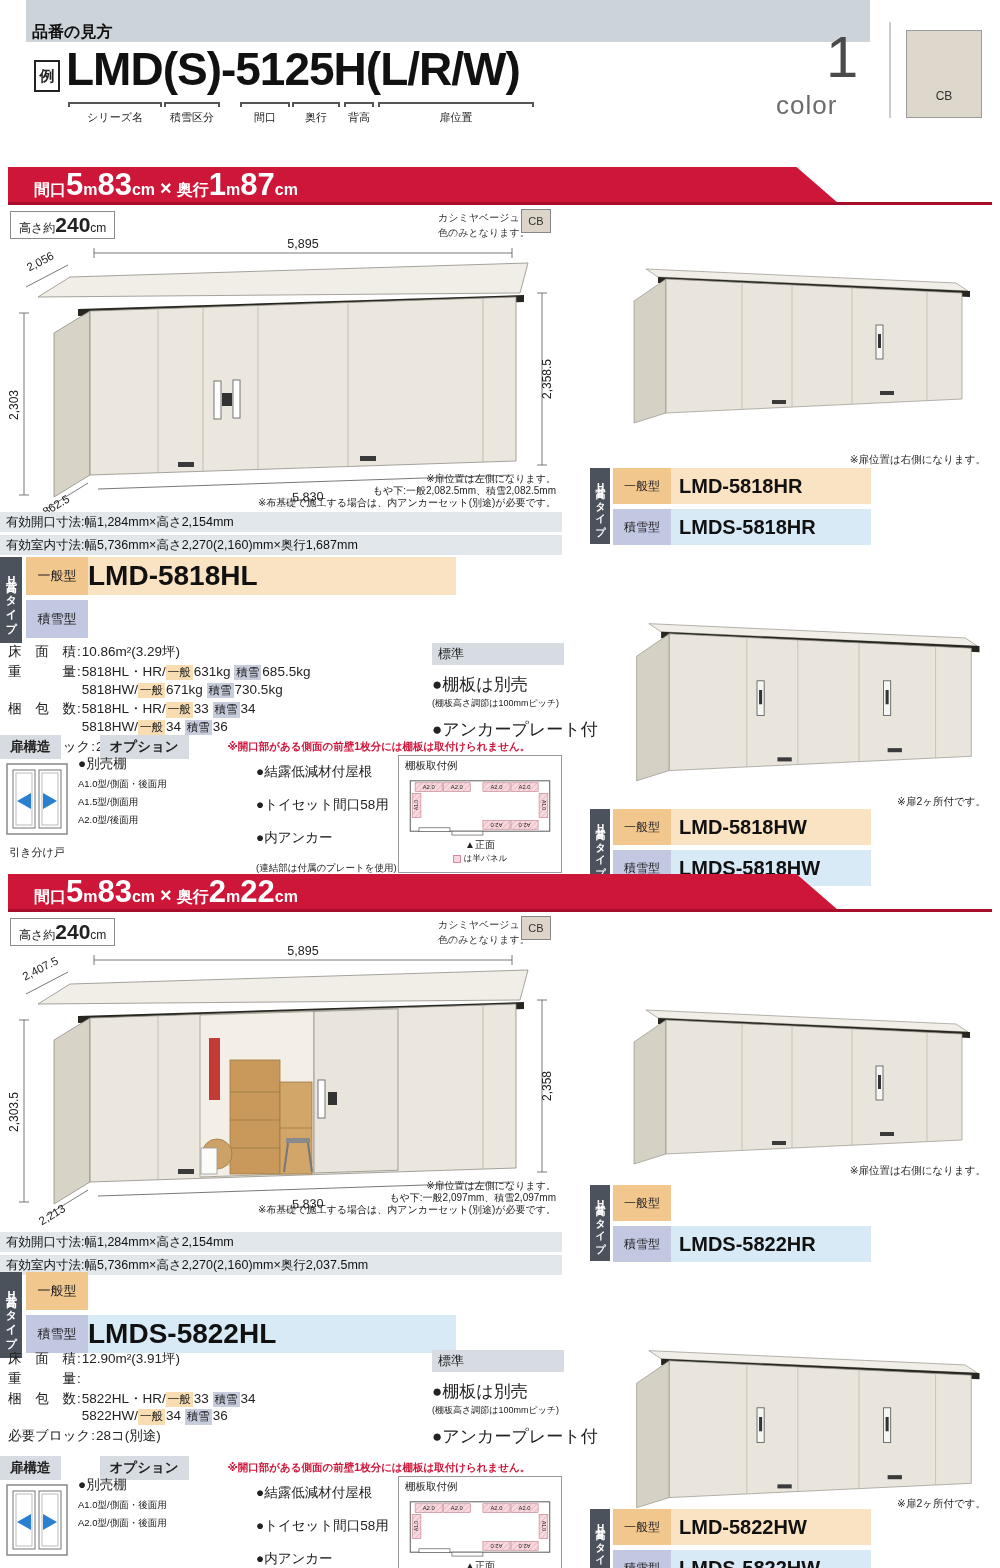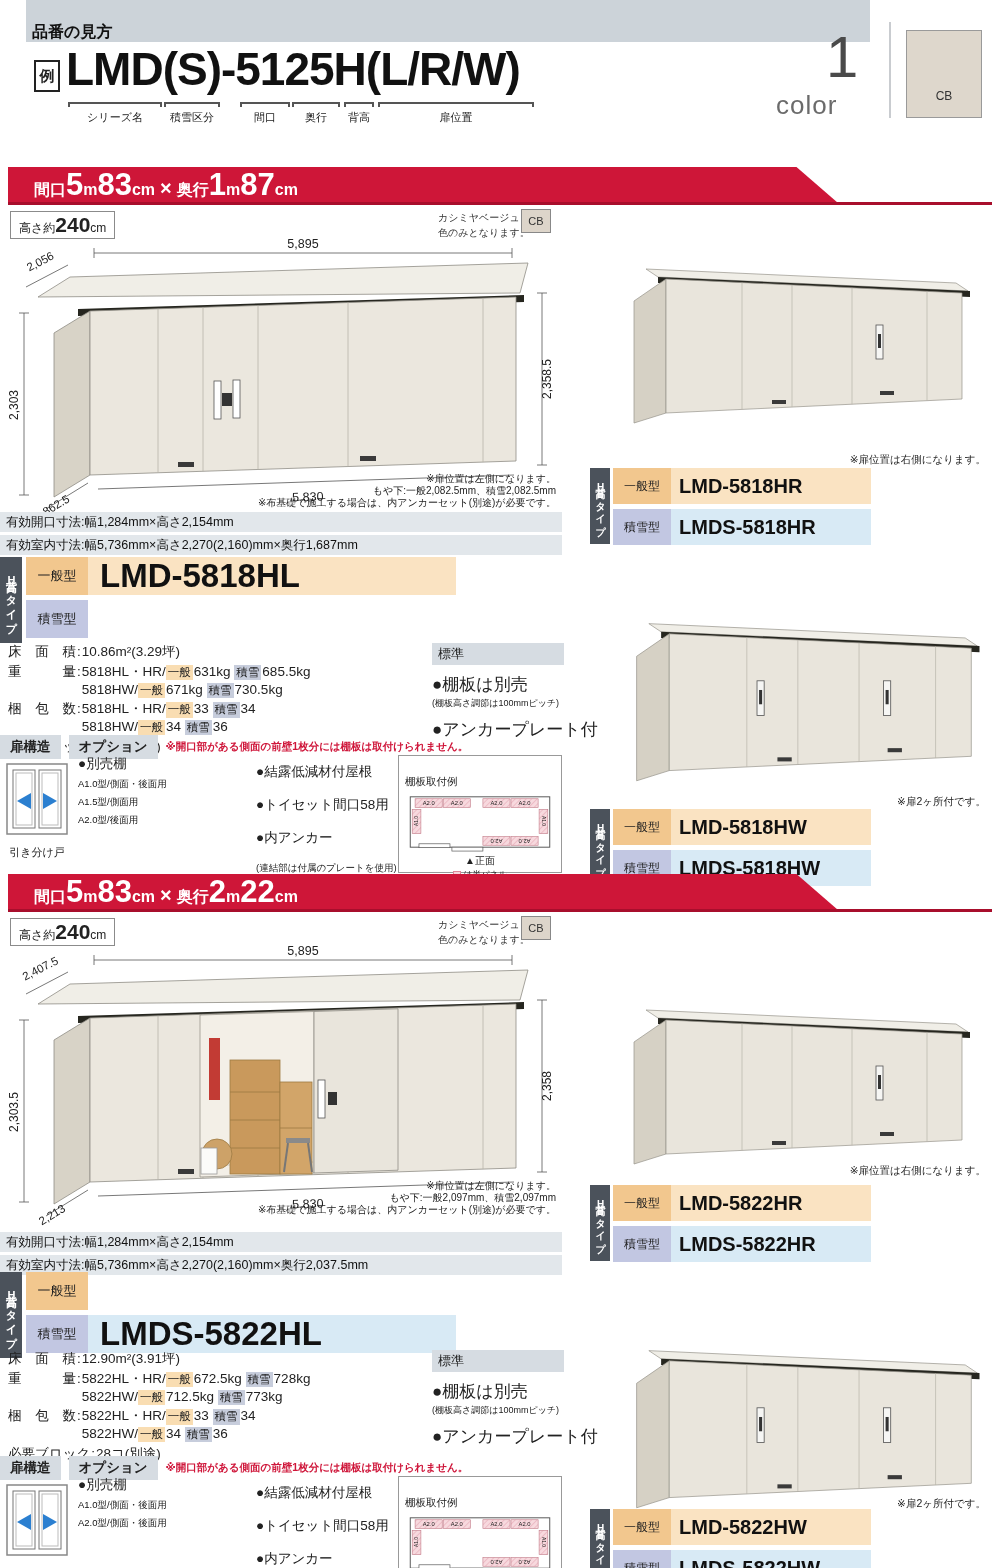--- a/index.html
+++ b/index.html
@@ -51,21 +51,21 @@
   #sec-1 .dimrow1{top:360px;} #sec-1 .dimrow2{top:383px;}
 
   .mtab{width:22px;background:#4b525b;color:#fff;writing-mode:vertical-rl;text-orientation:upright;
         font-size:11px;font-weight:bold;display:flex;align-items:center;justify-content:center;letter-spacing:1px;}
   .tabL{left:0;top:392px;height:86px;}
   .rowsL{left:26px;top:392px;}
   #sec-1 .tabL,#sec-1 .rowsL{top:400px;}
   .model-rows{display:flex;flex-direction:column;gap:5px;}
   .model-row{display:flex;height:38px;}
   .model-type{width:62px;display:flex;align-items:center;justify-content:center;font-size:13px;color:#222;}
-  .model-code{width:368px;font-size:33px;font-weight:bold;color:#111;display:flex;align-items:center;padding-left:12px;white-space:nowrap;}
+  .model-code{width:368px;font-size:28px;font-weight:bold;color:#111;display:flex;align-items:center;padding-left:0;white-space:nowrap;}
   .general .model-type{background:#f2c78e;} .general .model-code{background:#fae3c2;}
   .snow .model-type{background:#c2c7e2;} .snow .model-code{background:#d8eaf5;}
   .small .model-row{height:36px;}
   .small .model-type{width:58px;font-size:12px;}
   .small .model-code{width:200px;font-size:20px;padding-left:8px;}
 
   .specs{left:8px;top:478px;width:420px;font-size:13.5px;line-height:1.32;}
   .spec-row{display:flex;margin-bottom:2px;}
   .spec-label{min-width:68px;text-align:justify;text-align-last:justify;white-space:pre;}
   .spec-colon{padding:0 1px;}
@@ -73,33 +73,33 @@
   .chip{display:inline-block;font-size:11.5px;padding:0 2px;margin-right:1px;}
   .chip-o{background:#f9ddb2;} .chip-b{background:#c7cddc;}
 
   .standard{left:432px;top:478px;width:132px;}
   .std-title{background:#d6dce2;padding:2px 6px;font-size:13px;color:#222;}
   .std-main{font-size:17px;margin-top:8px;white-space:nowrap;}
   .std-sub{font-size:9px;color:#222;margin-top:1px;white-space:nowrap;}
 
   .opt-block{left:0;top:570px;width:572px;height:142px;}
   #sec-1 .opt-block{top:584px;}
-  .opt-block > *{position:absolute;}
+  .opt-block > *{position:absolute;gap:31px;}
   .opt-head{left:0;top:0;display:flex;align-items:center;white-space:nowrap;}
   .head-chip{background:#d6dce2;padding:3px 10px;font-size:13.5px;font-weight:bold;margin-right:8px;}
   .opt-note{color:#cf163a;font-size:10.5px;font-weight:bold;}
   .door-fig{left:6px;top:28px;width:62px;text-align:center;}
   .door-cap{font-size:11px;margin-top:4px;white-space:nowrap;}
   .opt-col1{left:78px;top:20px;width:160px;}
   .opt-col2{left:256px;top:28px;width:145px;}
   .opt-item-main{font-size:13.5px;white-space:nowrap;}
   .opt-col2 .opt-item-main{margin-bottom:15px;}
   .opt-sub{font-size:9.5px;margin-top:5px;color:#111;white-space:nowrap;}
   .opt-foot{font-size:9.5px;margin-top:2px;white-space:nowrap;}
-  .shelf-box{left:398px;top:20px;width:164px;height:118px;border:1px solid #999;background:#fff;padding:19px 6px;}
+  .shelf-box{left:398px;top:20px;width:164px;height:118px;border:1px solid #999;background:#fff;padding:3px 6px;}
   .shelf-title{font-size:10.5px;}
   .shelf-svg{width:150px;height:62px;display:block;margin-top:2px;}
   .shelf-cap{text-align:center;font-size:10px;margin-top:1px;}
   .shelf-legend{display:flex;align-items:center;justify-content:center;gap:3px;font-size:8.5px;margin-top:1px;}
   .pinksq{width:8px;height:8px;background:#f6d6dc;border:1px solid #dd8899;display:inline-block;}
 
   .photo{display:block;}
   .ph1{left:622px;top:72px;width:356px;height:196px;}
   #sec-1 .ph1{top:106px;}
   .unit-note{font-size:10.5px;color:#222;white-space:nowrap;}
@@ -529,24 +529,20 @@
           <div class="spec-row">
             <span class="spec-label">床 面 積</span>
             <span class="spec-colon">:</span>
             <span class="spec-lines">
               <span class="spec-line"><span>12.90m²(3.91坪)</span></span>
             </span>
           </div>
           <div class="spec-row">
             <span class="spec-label">重   量</span>
             <span class="spec-colon">:</span>
-            <span class="spec-lines">
-              <span class="spec-line"><span>5822HL・HR/</span><span class="chip chip-o">一般</span><span>672.5kg </span><span class="chip chip-b">積雪</span><span>728kg</span></span>
-              <span class="spec-line"><span>5822HW/</span><span class="chip chip-o">一般</span><span>712.5kg </span><span class="chip chip-b">積雪</span><span>773kg</span></span>
-            </span>
           </div>
           <div class="spec-row">
             <span class="spec-label">梱 包 数</span>
             <span class="spec-colon">:</span>
             <span class="spec-lines">
               <span class="spec-line"><span>5822HL・HR/</span><span class="chip chip-o">一般</span><span>33 </span><span class="chip chip-b">積雪</span><span>34</span></span>
               <span class="spec-line"><span>5822HW/</span><span class="chip chip-o">一般</span><span>34 </span><span class="chip chip-b">積雪</span><span>36</span></span>
             </span>
           </div>
           <div class="spec-row">
@@ -650,21 +646,20 @@
         <rect x="256" y="97" width="3" height="14" fill="#333"></rect>
       </g>
       <rect x="150" y="163" width="14" height="4" fill="#3a3a3a"></rect>
       <rect x="258" y="154" width="14" height="4" fill="#3a3a3a"></rect>
     </svg>
     <div class="unit-note note1">※扉位置は右側になります。</div>
     <div class="mtab tab1">背高Hタイプ</div>
     <div class="model-rows rows1 small">
       <div class="model-row general">
         <span class="model-type">一般型</span>
-        <span class="model-code">LMD-5822HR</span>
       </div>
       <div class="model-row snow">
         <span class="model-type">積雪型</span>
         <span class="model-code">LMDS-5822HR</span>
       </div>
     </div>
 
     <svg class="photo ph2" viewBox="0 0 356 196">
       <polygon points="24,32 334,46 346,54 36,40" fill="#f0eee7" stroke="#97948b" stroke-width="0.7"></polygon>
       <polygon points="36,40 348,54 348,60 36,46" fill="#26261f"></polygon>

